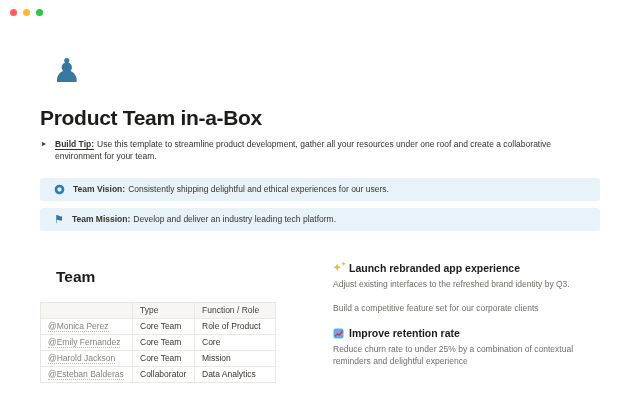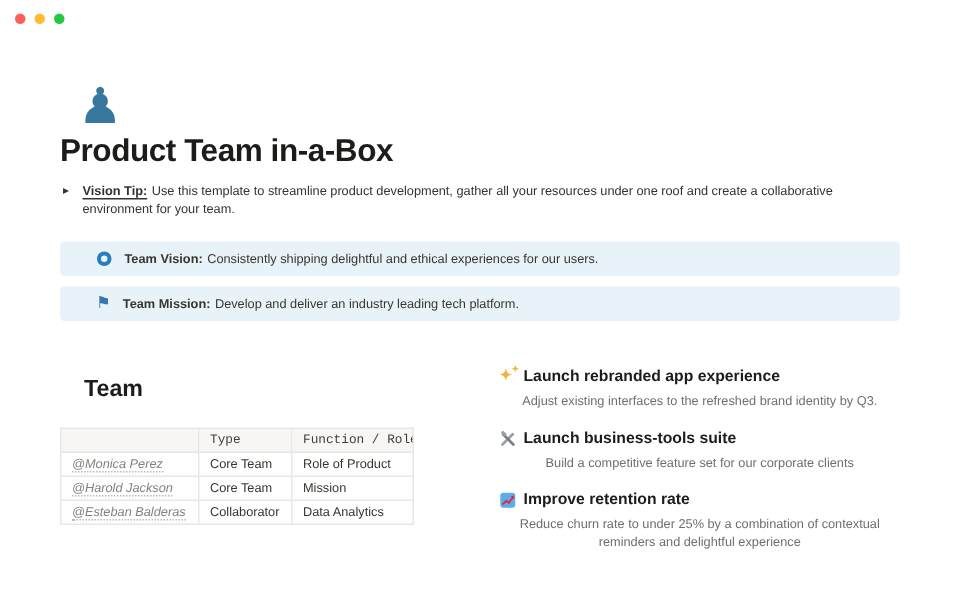--- a/index.html
+++ b/index.html
@@ -16,59 +16,59 @@
   .dot.green { background:#28c840; }
 
   .content { padding:0 40px; }
 
   .page-icon {
     margin:54px 0 0 12px; width:34px; height:34px;
     font-size:33px; line-height:34px; color:#38789f;
   }
 
   .title {
-    margin:1px 0 0; font-size:21px; line-height:24px;
+    margin:18px 0 0; font-size:21px; line-height:24px;
     font-weight:bold; color:#1c1c1a; letter-spacing:-0.3px;
   }
 
   .tip-row { margin-top:8px; display:flex; font-size:8.5px; line-height:12px; color:#33322f; }
   .toggle-icon { width:13px; flex:none; font-size:8px; line-height:12px; color:#37352f; padding-left:2px; cursor:pointer; }
   .tip-label { font-weight:bold; text-decoration:underline; text-underline-offset:1.5px; margin-right:3px; white-space:nowrap; }
 
   .callouts { margin-top:16px; }
   .callout {
     height:23px; background:#e7f3f8; border-radius:3px;
-    display:flex; align-items:center; padding:0 10px 0 24px;
+    display:flex; align-items:center; padding:0 10px 0 14px;
     font-size:8.5px; line-height:11px;
   }
   .callout + .callout { margin-top:7px; }
   .callout-icon { flex:none; margin-right:8px; display:flex; align-items:center; }
   .flag-glyph { font-size:11px; line-height:11px; color:#3676a8; }
   .callout-label { font-weight:bold; margin-right:3px; white-space:nowrap; }
 
   .columns { display:flex; margin-top:20px; }
   .col-team  { width:235px; margin-right:58px; flex:none; }
   .col-goals { width:267px; flex:none; }
 
   .section-heading { margin:16px; font-size:15.5px; line-height:19px; font-weight:bold; color:#1c1c1a; }
 
   table.team-table { border-collapse:collapse; table-layout:fixed; width:235px; margin-top:7px; font-size:8.5px; }
   .team-table th, .team-table td {
     border:1px solid #e8e7e4; padding:2px 7px; height:11px;
     line-height:11px; text-align:left; font-weight:normal;
     white-space:nowrap; overflow:hidden;
   }
-  .team-table thead th { background:#f7f6f4; color:#3f3e3a;font-family:Liberation Mono, monospace; }
-  .mention { color:#83827e; border-bottom:1px dotted #bdbbb6; cursor:pointer;font-style:italic; }
+  .team-table thead th { background:#f7f6f4; color:#3f3e3a; }
+  .mention { color:#83827e; border-bottom:1px dotted #bdbbb6; cursor:pointer; }
 
   .goal { margin-top:10px; }
   .goal + .goal { margin-top:12px; }
   .goal-title { font-size:10.5px; line-height:14px; font-weight:bold; color:#1c1c1a; display:flex; align-items:center; }
   .goal-icon { flex:none; width:12px; height:11px; margin-right:4px; position:relative; display:inline-flex; align-items:center; }
-  .goal-desc { margin-top:3px; font-size:8.5px; line-height:12px; color:#6f6e69;text-align:center; }
+  .goal-desc { margin-top:3px; font-size:8.5px; line-height:12px; color:#6f6e69; }
 
   .sparkle-big { font-size:10px; line-height:10px; color:#f2b53a; }
   .sparkle-small { position:absolute; top:-2px; right:-1px; font-size:6px; line-height:6px; color:#f2b53a; }
 </style>
 </head>
 <body>
 
 <div class="traffic">
   <span class="dot red"></span>
   <span class="dot yellow"></span>
@@ -76,21 +76,21 @@
 </div>
 
 <div class="content">
 
   <div class="page-icon">♟</div>
 
   <h1 class="title">Product Team in-a-Box</h1>
 
   <div class="tip-row">
     <span class="toggle-icon">▸</span>
-    <span><b class="tip-label">Vision Tip:</b><span>Use this template to streamline product development, gather all your resources under one roof and create a collaborative environment for your team.</span></span>
+    <span><b class="tip-label">Build Tip:</b><span>Use this template to streamline product development, gather all your resources under one roof and create a collaborative environment for your team.</span></span>
   </div>
 
   <div class="callouts">
     <div class="callout">
       <span class="callout-icon">
         <svg width="11" height="11" viewBox="0 0 11 11">
             <circle cx="5.5" cy="5.5" r="3.5" fill="none" stroke="#2a7fb8" stroke-width="2.7"></circle>
           </svg>
       </span>
       <span class="callout-label">Team Vision:</span>
@@ -120,20 +120,25 @@
             <th>Function / Role</th>
           </tr>
         </thead>
         <tbody>
           <tr>
             <td><span class="mention">@Monica Perez</span></td>
             <td>Core Team</td>
             <td>Role of Product</td>
           </tr>
           <tr>
+            <td><span class="mention">@Emily Fernandez</span></td>
+            <td>Core Team</td>
+            <td>Core</td>
+          </tr>
+          <tr>
             <td><span class="mention">@Harold Jackson</span></td>
             <td>Core Team</td>
             <td>Mission</td>
           </tr>
           <tr>
             <td><span class="mention">@Esteban Balderas</span></td>
             <td>Collaborator</td>
             <td>Data Analytics</td>
           </tr>
         </tbody>
@@ -147,30 +152,20 @@
           <span class="goal-icon">
             <span class="sparkle-big">✦</span>
             <span class="sparkle-small">✦</span>
           </span>
           <span>Launch rebranded app experience</span>
         </div>
         <div class="goal-desc">Adjust existing interfaces to the refreshed brand identity by Q3.</div>
       </div>
 
       <div class="goal">
-        <div class="goal-title">
-          <span class="goal-icon">
-            <svg width="11" height="11" viewBox="0 0 11 11">
-              <line x1="2" y1="9.3" x2="8.8" y2="2.5" stroke="#9aa0a5" stroke-width="1.8" stroke-linecap="round"></line>
-              <line x1="2.4" y1="2.5" x2="9.2" y2="9.3" stroke="#767d84" stroke-width="1.8" stroke-linecap="round"></line>
-              <rect x="1" y="1" width="4" height="2.2" rx="1" transform="rotate(45 3 2)" fill="#9aa0a5"></rect>
-            </svg>
-          </span>
-          <span>Launch business-tools suite</span>
-        </div>
         <div class="goal-desc">Build a competitive feature set for our corporate clients</div>
       </div>
 
       <div class="goal">
         <div class="goal-title">
           <span class="goal-icon">
             <svg width="11" height="11" viewBox="0 0 11 11">
               <rect x="0.5" y="0.5" width="10" height="10" rx="2" fill="#5dadec"></rect>
               <polyline points="2,8.3 4.6,5.8 6.2,7.2 8.8,3.8" fill="none" stroke="#dd2e44" stroke-width="1.3"></polyline>
               <polygon points="7.4,2.7 9.8,2.5 9.6,4.9" fill="#dd2e44"></polygon>

